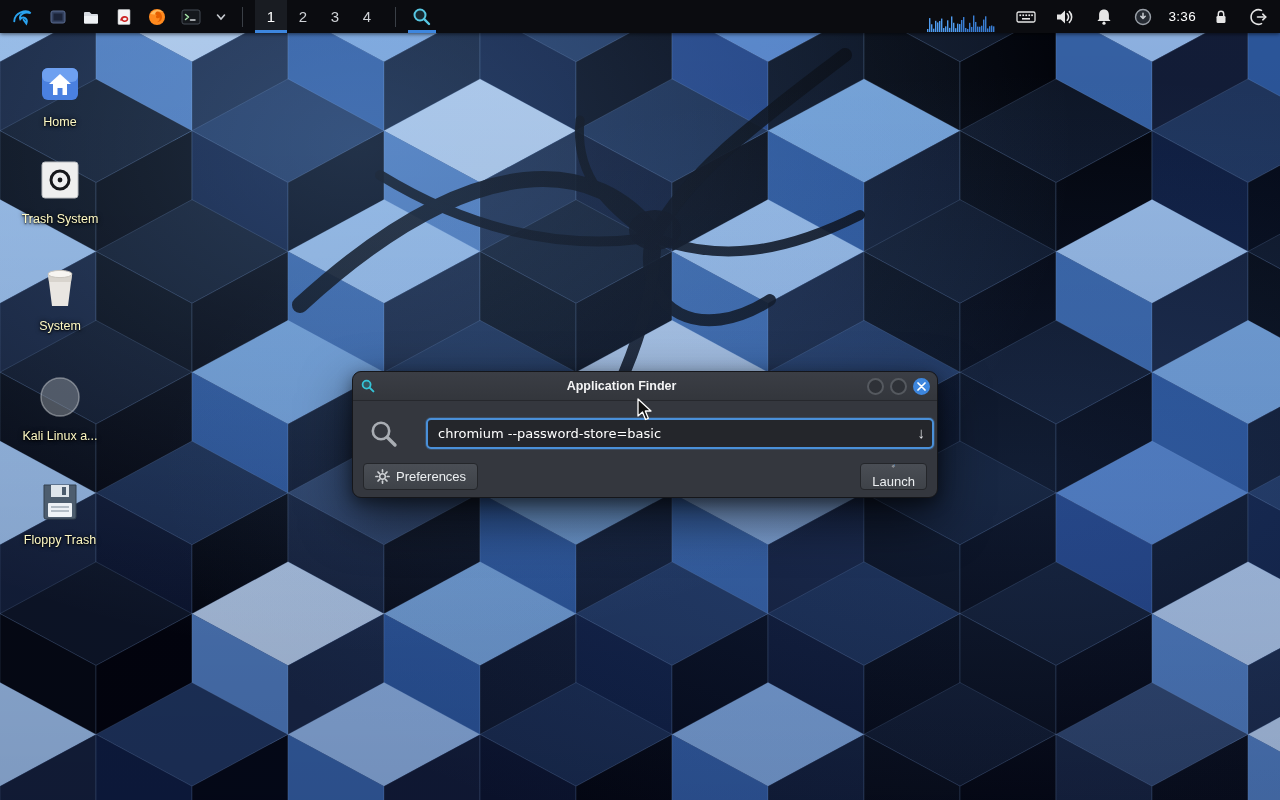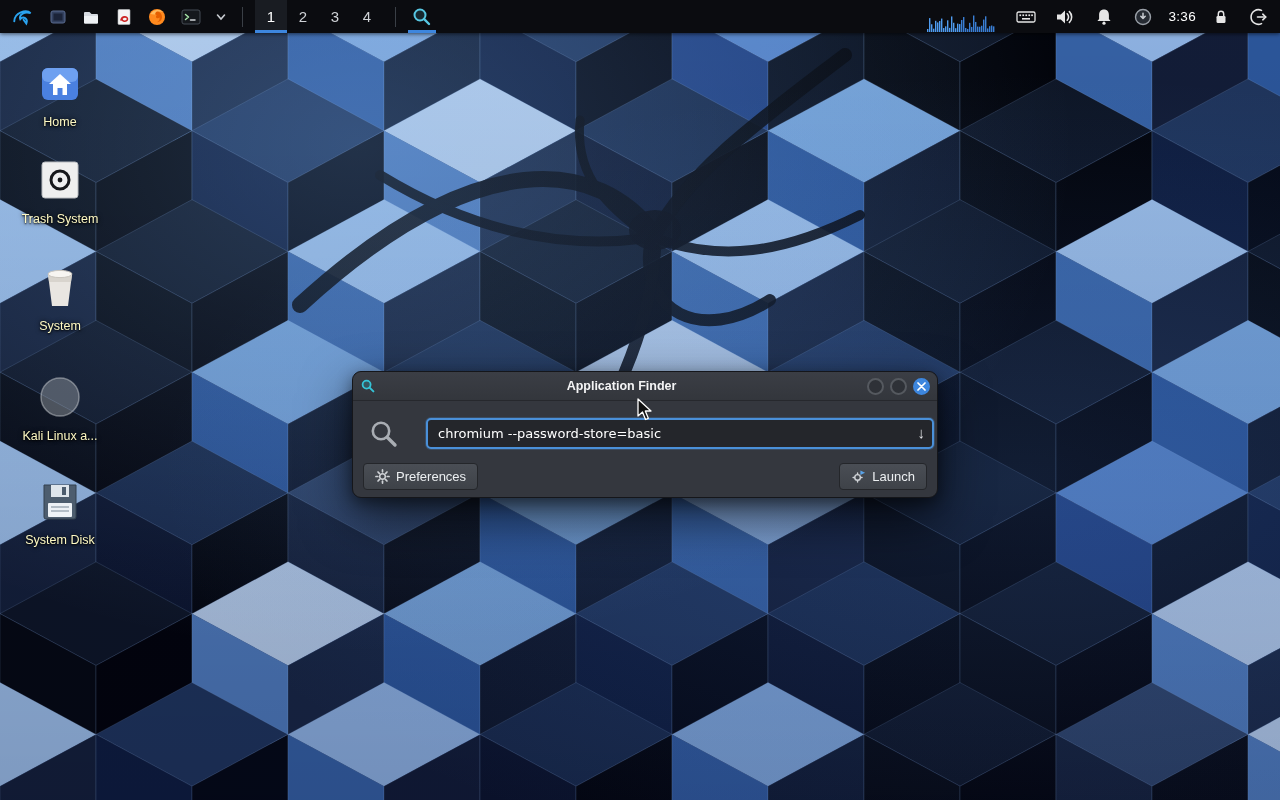--- a/index.html
+++ b/index.html
@@ -57,21 +57,21 @@
   .input-wrap { position:absolute; left:66px; top:46px; width:508px; height:31px;margin-left:7px; }
   .cmd-input { width:100%; height:100%; background:#24262b; border:2px solid #4a90d9; border-radius:5px;
     color:#ffffff; font-size:13px; padding:0 30px 0 10px; outline:none;
     font-family:"DejaVu Sans", sans-serif; box-shadow:0 0 0 1px rgba(74,144,217,.25); }
   .drop-arrow { position:absolute; right:9px; top:5px; color:#e3e5e8; font-size:15px; cursor:pointer;
     background:transparent; border:none; line-height:20px; }
   .btn { position:absolute; display:flex; align-items:center; gap:6px; height:27px; padding:0 11px;
     background:linear-gradient(#4a4e55,#3e4248); border:1px solid #24262a; border-radius:4px;
     color:#eceff1; font-size:13px; cursor:pointer; font-family:"Liberation Sans",sans-serif; }
   .btn-prefs { left:10px; top:91px; }
-  .btn-launch { right:10px; top:91px; }
+  .btn-launch { right:10px; top:91px;flex-direction:column; }
 
   .cursor { position:absolute; left:636px; top:398px; z-index:60; pointer-events:none; }
 </style>
 </head>
 <body>
 
 <div class="wallpaper">
   <svg id="cubes-bg" width="1280" height="800">
       <path d="M-96,-162.5696 L0,-110.7296 L-96,-58.8896 L-192,-110.7296 Z" fill="#c4ddfb" stroke="rgba(160,200,255,.18)" stroke-width="1"></path>
       <path d="M-192,-110.7296 L-96,-58.8896 L-96,29.430400000000006 L-192,-22.409599999999998 Z" fill="#5585c9" stroke="rgba(160,200,255,.18)" stroke-width="1"></path>
@@ -599,21 +599,21 @@
   <div class="art">
     <svg width="44" height="44" viewBox="0 0 44 44">
       <path d="M6,6 h32 l0,32 a2,2 0 0 1 -2,2 h-28 a2,2 0 0 1 -2,-2 Z" fill="#4d5d6e" stroke="#32404e" stroke-width="1"></path>
       <rect x="13" y="6" width="18" height="12" fill="#dfe6ec"></rect>
       <rect x="24" y="8" width="4" height="8" fill="#4d5d6e"></rect>
       <rect x="10" y="24" width="24" height="14" rx="1" fill="#eef2f6"></rect>
       <line x1="13" y1="28" x2="31" y2="28" stroke="#9aa7b2" stroke-width="1.4"></line>
       <line x1="13" y1="32" x2="31" y2="32" stroke="#9aa7b2" stroke-width="1.4"></line>
     </svg>
   </div>
-  <div class="lbl">System Disk</div>
+  <div class="lbl">Floppy Trash</div>
 </div>
 
 <div class="dialog">
   <div class="titlebar">
     <svg width="16" height="16" viewBox="0 0 16 16">
       <circle cx="6.6" cy="6.6" r="4" stroke="#35c3d6" stroke-width="1.8" fill="rgba(53,195,214,.2)"></circle>
       <line x1="9.6" y1="9.6" x2="13.4" y2="13.4" stroke="#35c3d6" stroke-width="2" stroke-linecap="round"></line>
     </svg>
     <span class="title">Application Finder</span>
     <button class="winbtn"></button>

